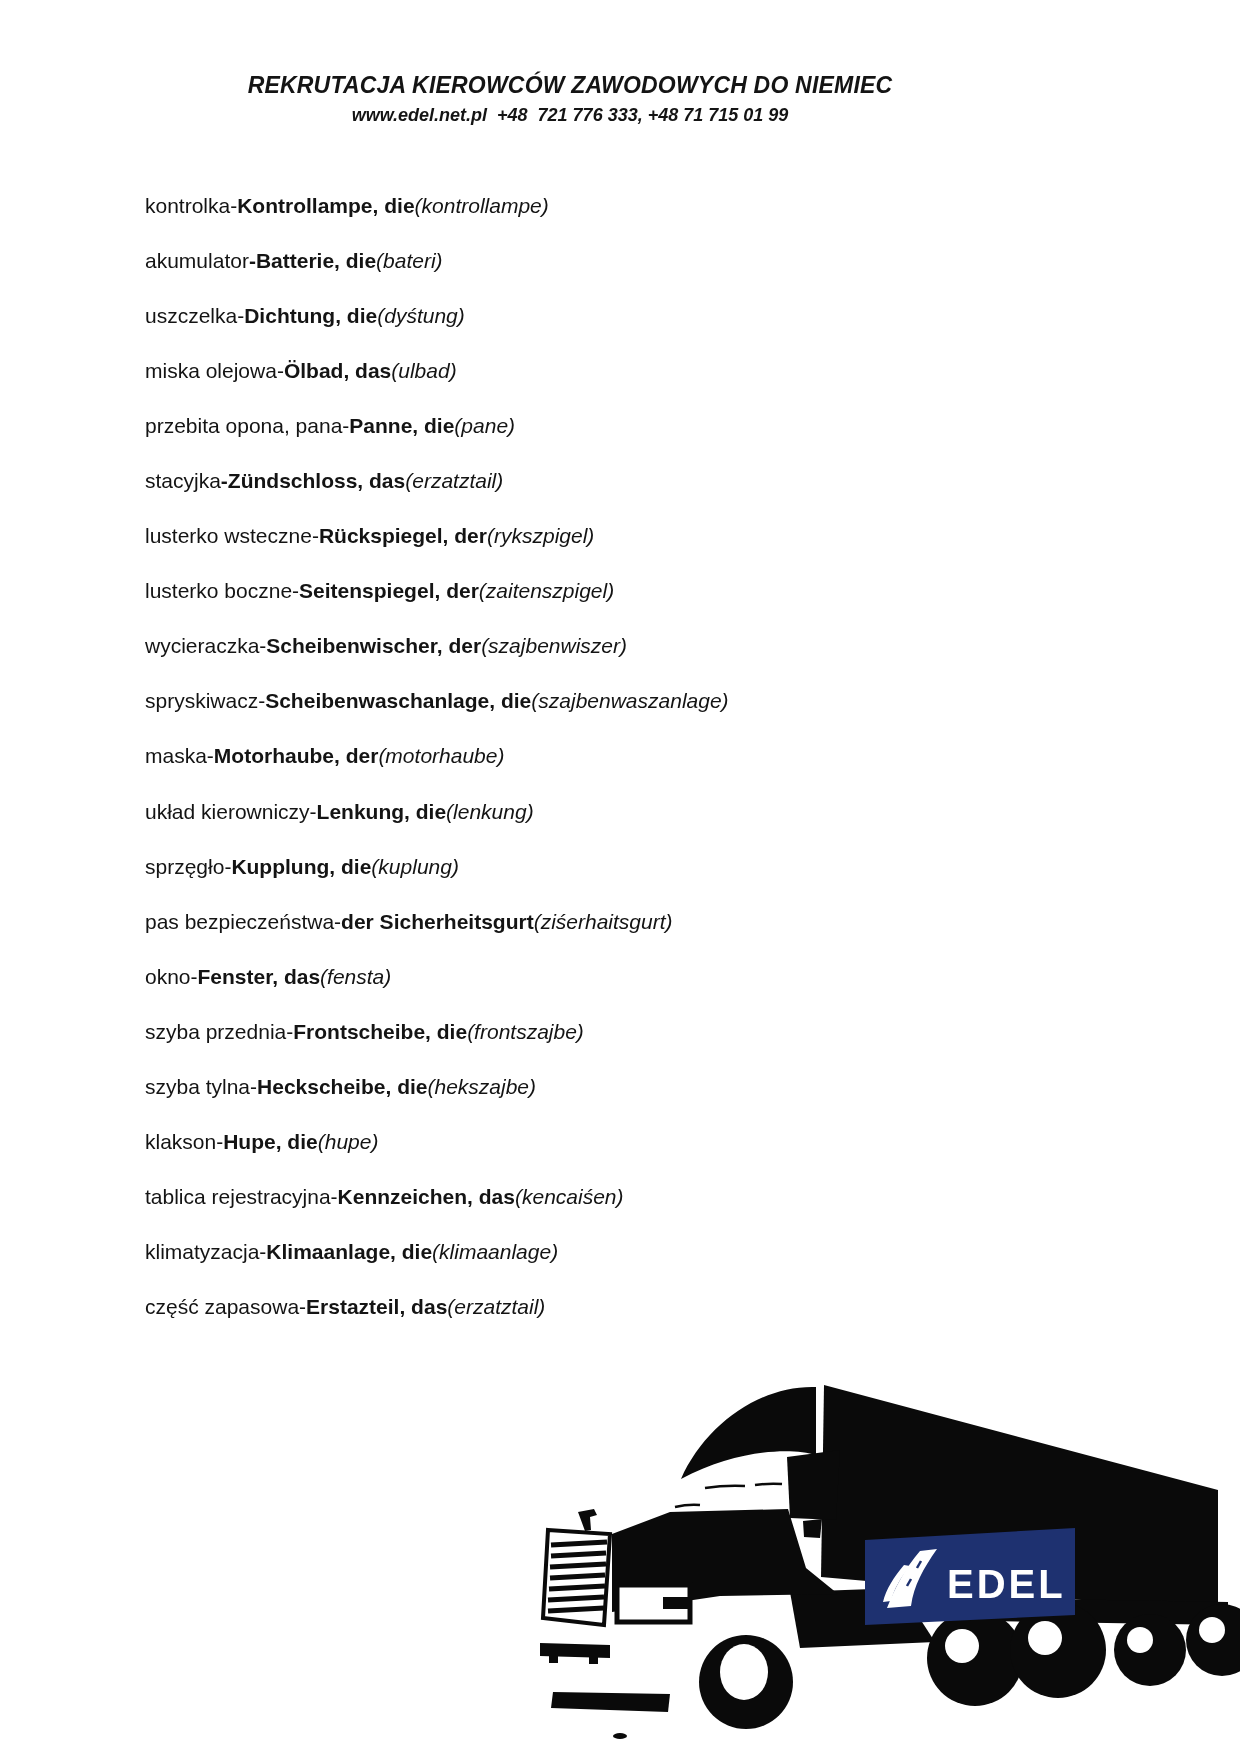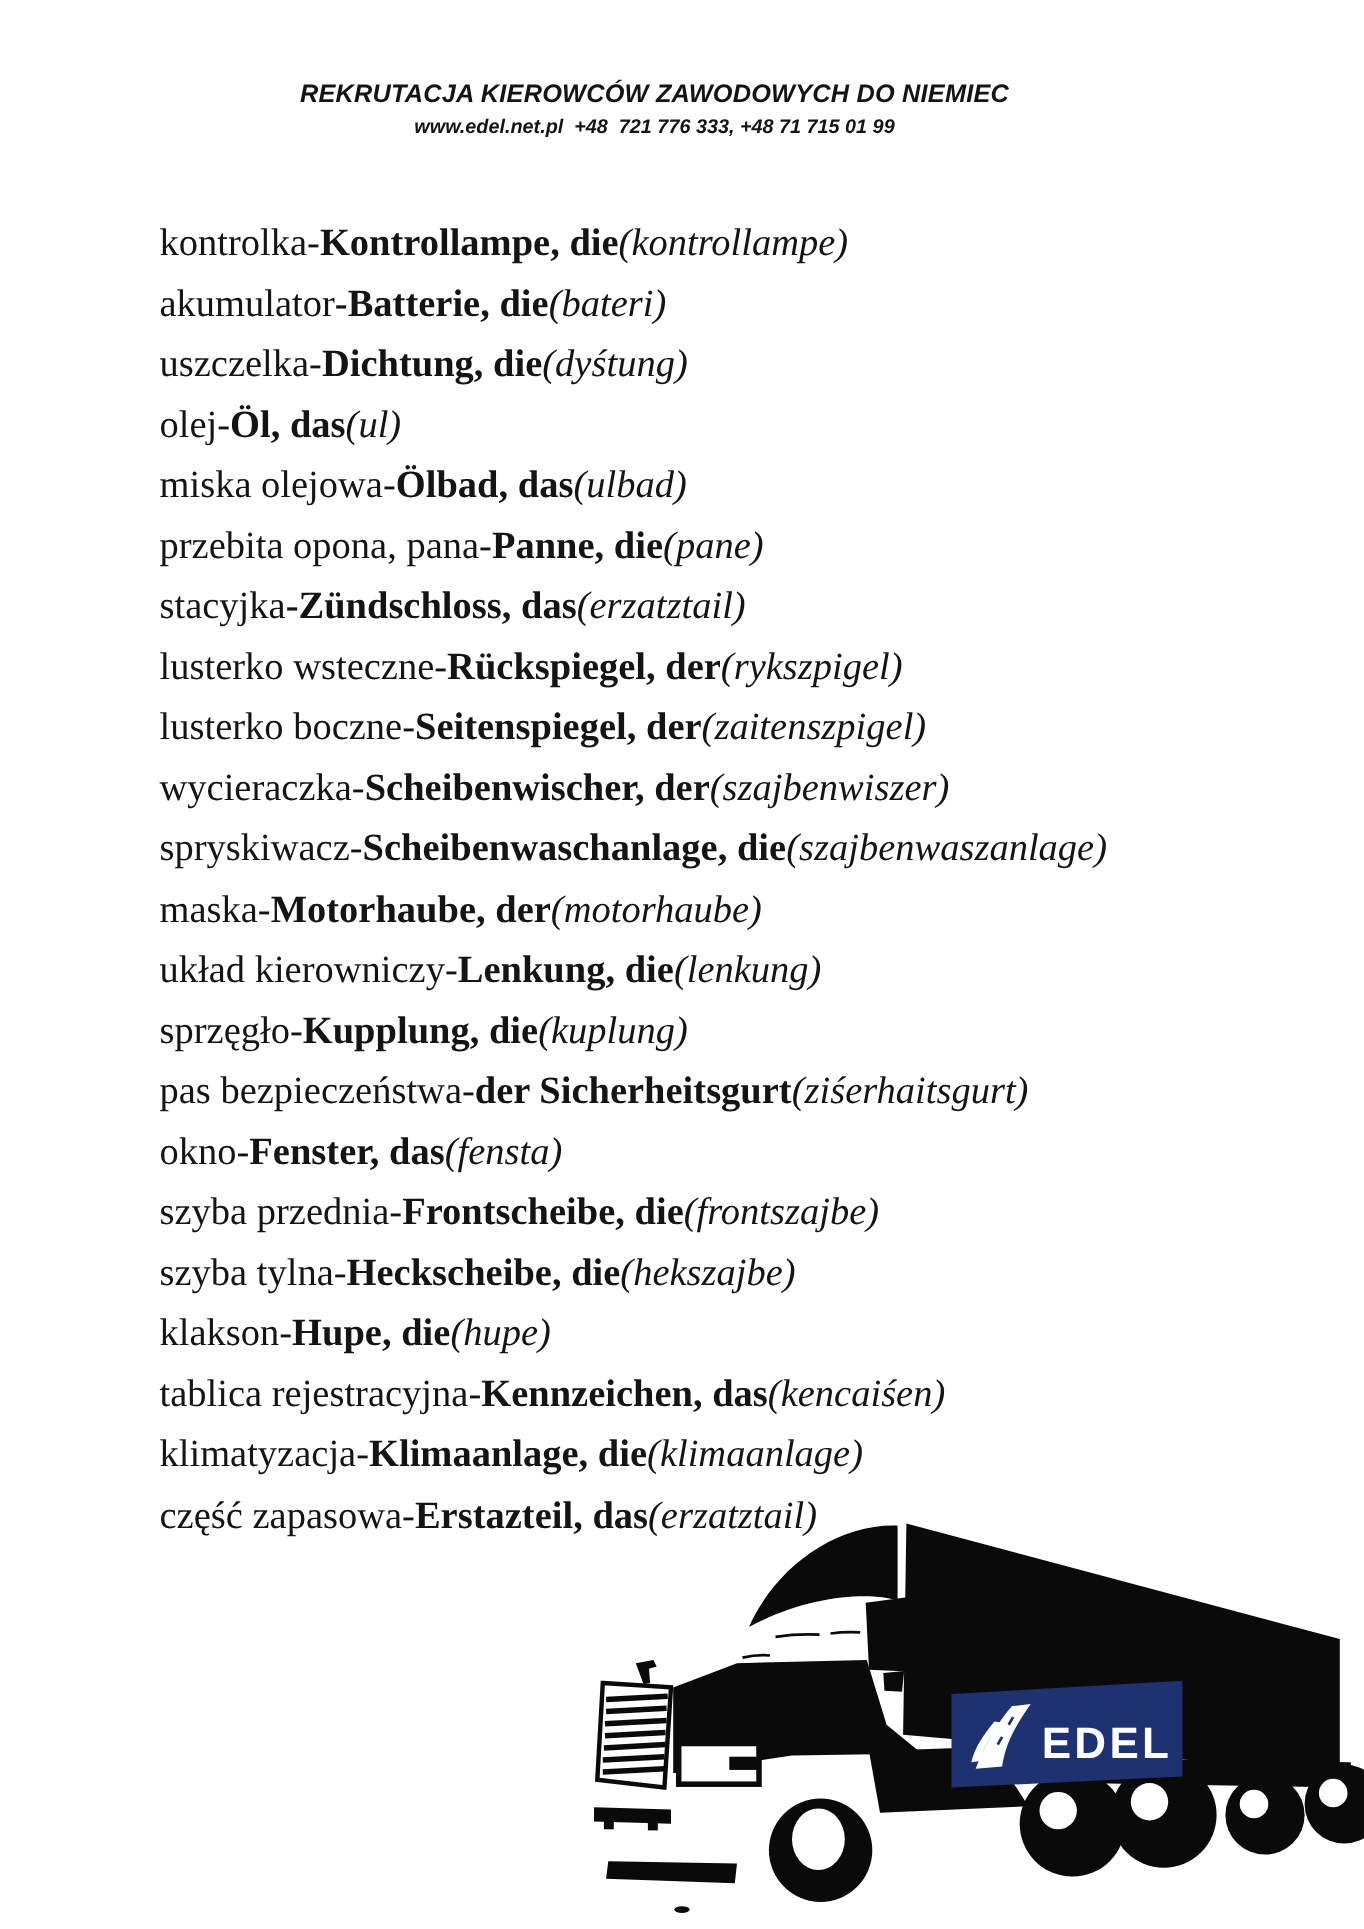--- a/index.html
+++ b/index.html
@@ -11,29 +11,27 @@
     position:relative;
     overflow:hidden;
   }
   .page{position:absolute;inset:0;}
   
   .doc-header{
     position:absolute;top:70px;left:0;width:1140px;
     text-align:center;
     font-weight:bold;font-style:italic;
     line-height:30px;
-    padding-left:25px;
   }
   .doc-header .line1{font-size:23px;letter-spacing:0.2px;}
   .doc-header .line2{font-size:18px;white-space:pre;}
   
   .vocab{
-    position:absolute;left:145px;top:193px;right:20px;
-    font-size:35px;
-    font-family:Liberation Serif, serif;
+    position:absolute;left:145px;top:178px;right:20px;
+    font-size:21px;
   }
   .vrow{height:55.1px;display:flex;align-items:center;white-space:pre;}
   .vrow .pl{font-weight:normal;}
   .vrow .de{font-weight:bold;}
   .vrow .ph{font-style:italic;}
   
   .truck-wrap{position:absolute;left:480px;top:1355px;width:760px;height:400px;text-align:right;}
   svg{display:block;}
   .edel-text{
     font-family:"Liberation Sans", sans-serif;
@@ -47,21 +45,20 @@
 
   <header class="doc-header">
     <div class="line1">REKRUTACJA KIEROWCÓW ZAWODOWYCH DO NIEMIEC</div>
     <div class="line2">www.edel.net.pl  +48  721 776 333, +48 71 715 01 99</div>
   </header>
 
   <main class="vocab">
       <div class="vrow"><span class="pl">kontrolka-</span> <span class="de">Kontrollampe, die</span> <span class="ph">(kontrollampe)</span></div>
       <div class="vrow"><span class="pl">akumulator</span> <span class="de">-Batterie, die</span> <span class="ph">(bateri)</span></div>
       <div class="vrow"><span class="pl">uszczelka-</span> <span class="de">Dichtung, die</span> <span class="ph">(dyśtung)</span></div>
-      <div class="vrow"><span class="pl">olej-</span> <span class="de">Öl, das</span> <span class="ph">(ul)</span></div>
       <div class="vrow"><span class="pl">miska olejowa-</span> <span class="de">Ölbad, das</span> <span class="ph">(ulbad)</span></div>
       <div class="vrow"><span class="pl">przebita opona, pana-</span> <span class="de">Panne, die</span> <span class="ph">(pane)</span></div>
       <div class="vrow"><span class="pl">stacyjka</span> <span class="de">-Zündschloss, das</span> <span class="ph">(erzatztail)</span></div>
       <div class="vrow"><span class="pl">lusterko wsteczne-</span> <span class="de">Rückspiegel, der</span> <span class="ph">(rykszpigel)</span></div>
       <div class="vrow"><span class="pl">lusterko boczne-</span> <span class="de">Seitenspiegel, der</span> <span class="ph">(zaitenszpigel)</span></div>
       <div class="vrow"><span class="pl">wycieraczka-</span> <span class="de">Scheibenwischer, der</span> <span class="ph">(szajbenwiszer)</span></div>
       <div class="vrow"><span class="pl">spryskiwacz-</span> <span class="de">Scheibenwaschanlage, die</span> <span class="ph">(szajbenwaszanlage)</span></div>
       <div class="vrow"><span class="pl">maska-</span> <span class="de">Motorhaube, der</span> <span class="ph">(motorhaube)</span></div>
       <div class="vrow"><span class="pl">układ kierowniczy-</span> <span class="de">Lenkung, die</span> <span class="ph">(lenkung)</span></div>
       <div class="vrow"><span class="pl">sprzęgło-</span> <span class="de">Kupplung, die</span> <span class="ph">(kuplung)</span></div>

